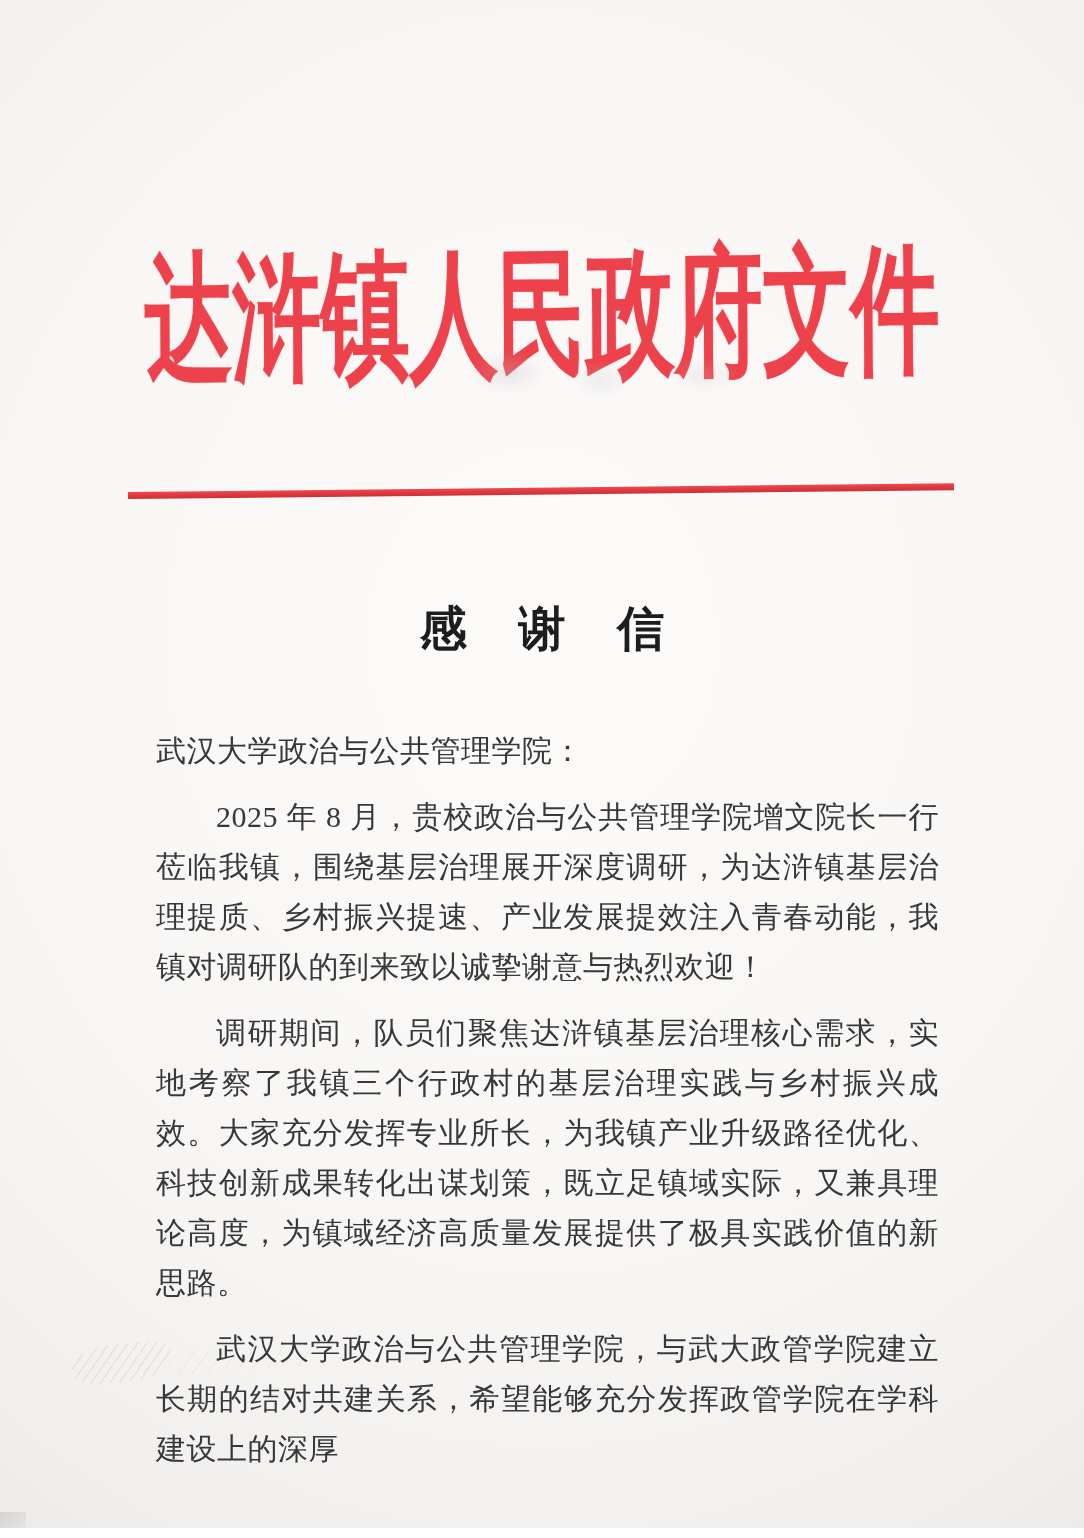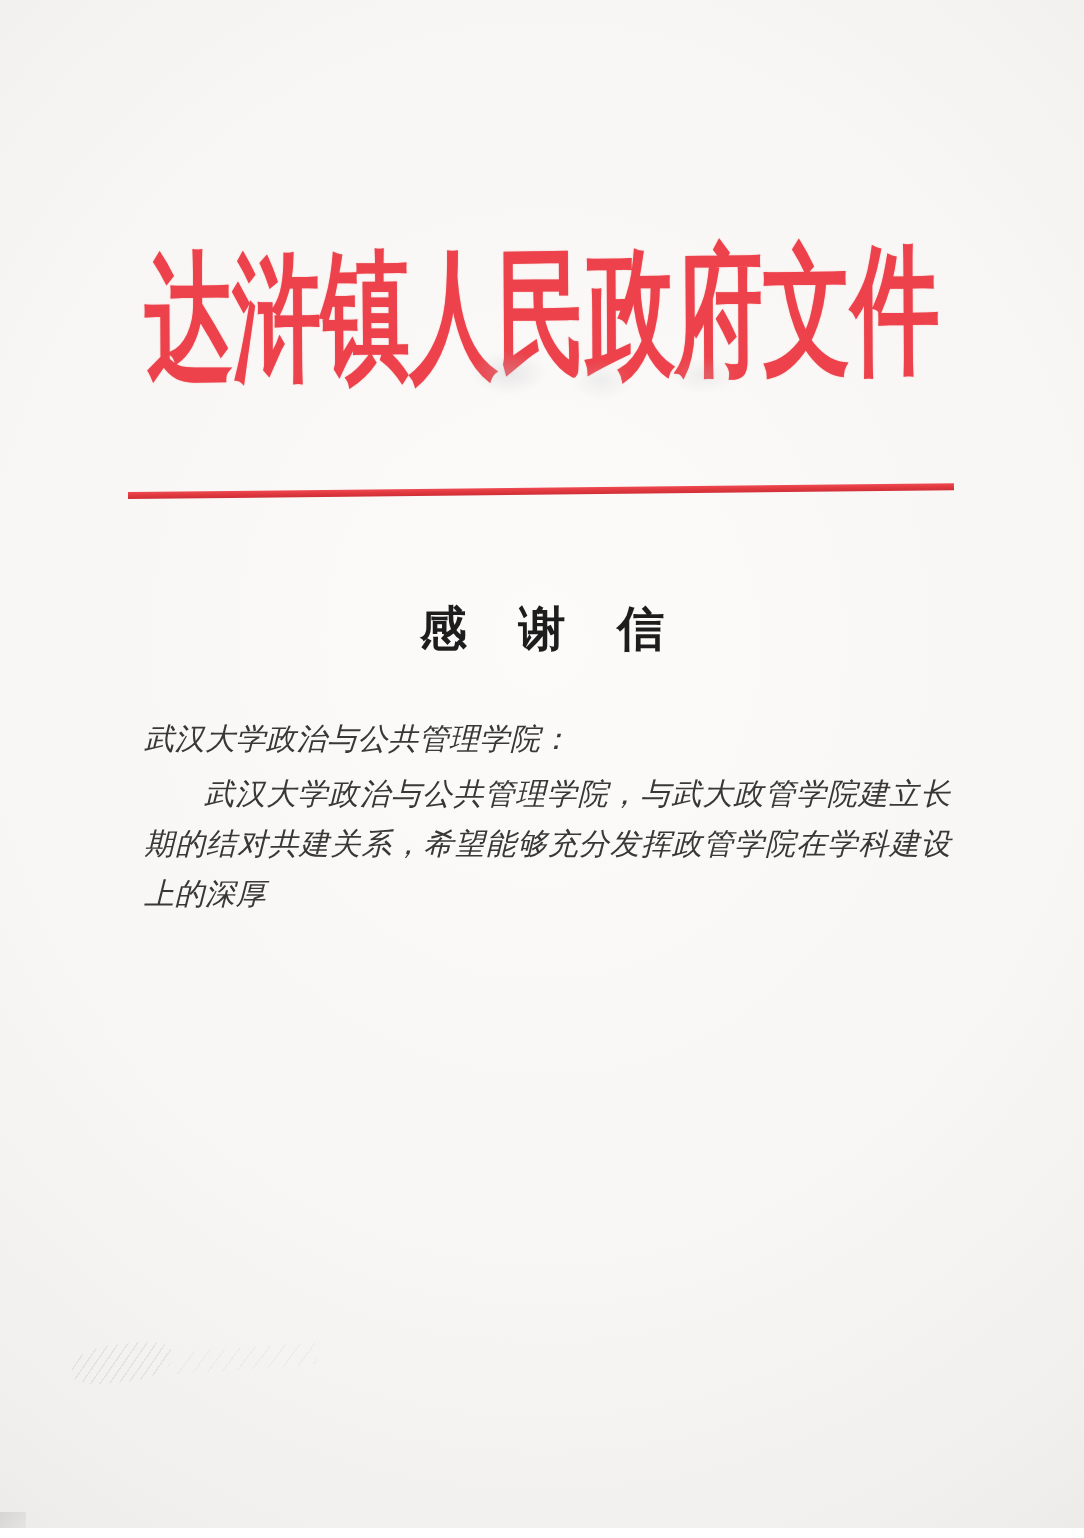--- a/index.html
+++ b/index.html
@@ -93,22 +93,21 @@
     top: 710px;
     width: 815px;
     font-family: "Liberation Serif", serif;
     font-size: 30px;
     line-height: 50px;
     color: #383838;
     text-align: justify;
     letter-spacing: 0.5px;
   }
   .letter-body p {
-    margin: 4px;
-    font-style: italic;
+    margin: 16px;
   }
   .letter-body p.para {
     text-indent: 2em;
     margin-top: 5px;
   }
 
   
   .scribble {
     position: absolute;
     left: 72px;
@@ -163,20 +162,22 @@
   </div>
 
   <div class="header-bleed"></div>
 
   <div class="red-rule"></div>
 
   <h1 class="letter-title">感 谢 信</h1>
 
   <div class="letter-body">
     <p class="salutation">武汉大学政治与公共管理学院：</p>
+    <p class="para">2025 年 8 月，贵校政治与公共管理学院增文院长一行莅临我镇，围绕基层治理展开深度调研，为达浒镇基层治理提质、乡村振兴提速、产业发展提效注入青春动能，我镇对调研队的到来致以诚挚谢意与热烈欢迎！</p>
+    <p class="para">调研期间，队员们聚焦达浒镇基层治理核心需求，实地考察了我镇三个行政村的基层治理实践与乡村振兴成效。大家充分发挥专业所长，为我镇产业升级路径优化、科技创新成果转化出谋划策，既立足镇域实际，又兼具理论高度，为镇域经济高质量发展提供了极具实践价值的新思路。</p>
     <p class="para">武汉大学政治与公共管理学院，与武大政管学院建立长期的结对共建关系，希望能够充分发挥政管学院在学科建设上的深厚</p>
   </div>
 
   <div class="scribble"></div>
   <div class="scribble2"></div>
   <div class="corner-speck"></div>
 
 </div>
 
 </body></html>

